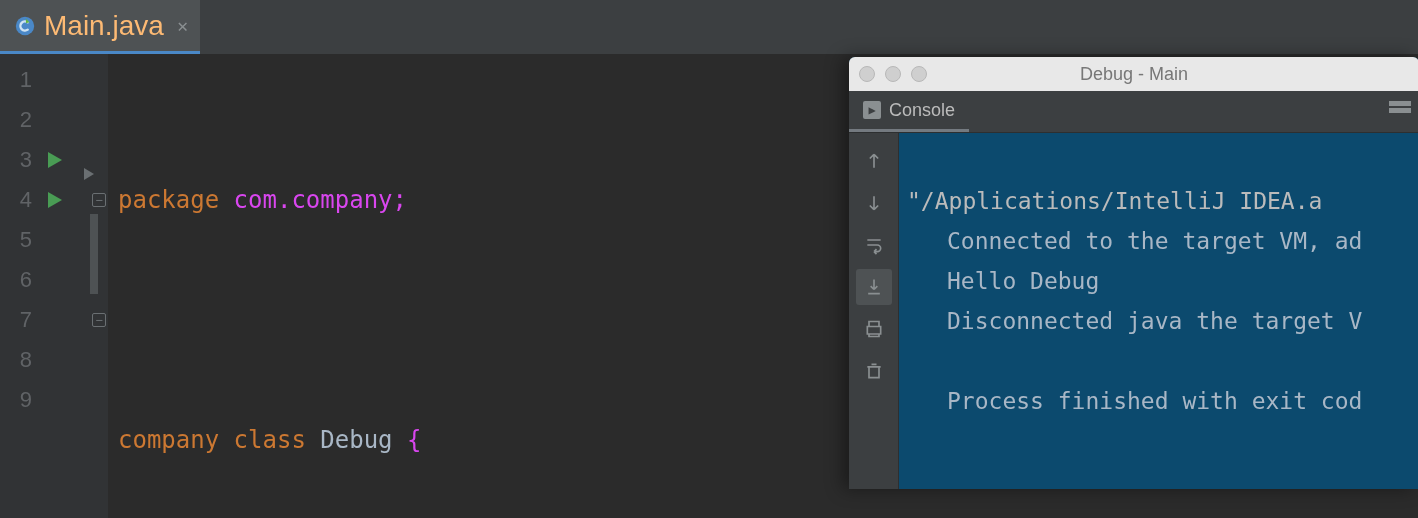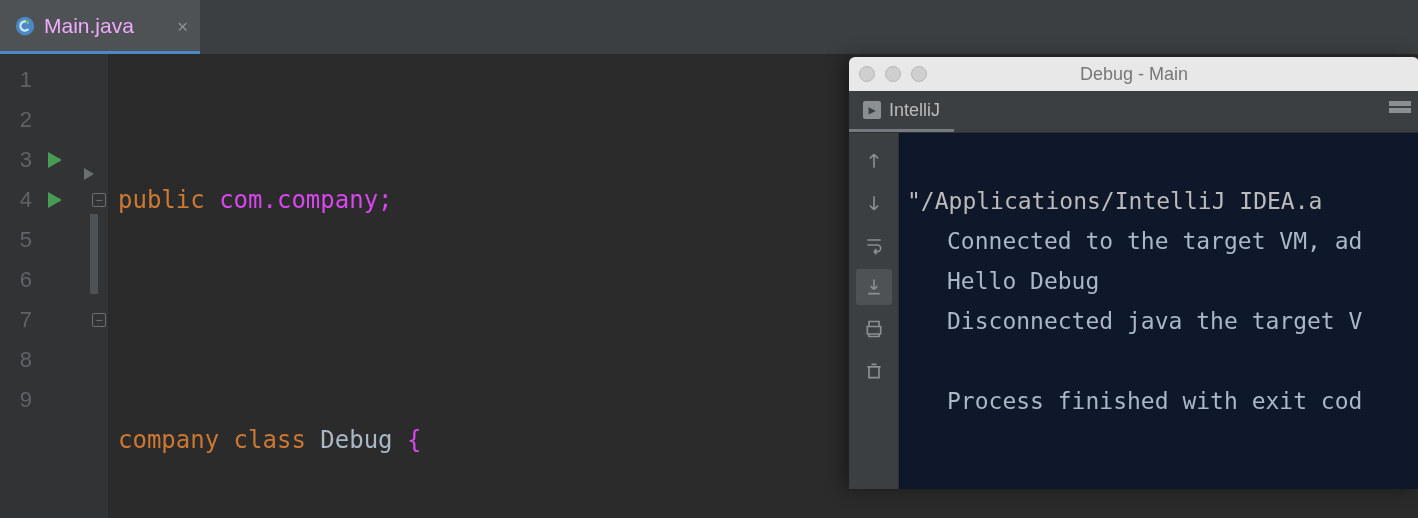--- a/index.html
+++ b/index.html
@@ -23,21 +23,21 @@
     display: flex;
     align-items: center;
     background: #4e5254;
     padding: 0 14px;
     gap: 8px;
     border-bottom: 3px solid #4a88c7;
     min-width: 200px;
     position: relative;
   }
   .editor-tab-icon { width: 22px; height: 22px; }
-  .editor-tab-label { color: #f0abfc; font-size: 21px; font-family: "Segoe UI", "Helvetica Neue", sans-serif; }
+  .editor-tab-label { color: #fdba74; font-size: 28px; font-family: "Segoe UI", "Helvetica Neue", sans-serif; }
   .editor-tab-close { color: #8a8f91; font-size: 18px; cursor: pointer; position: absolute; right: 12px; }
 
   .editor-body {
     display: flex;
     height: calc(100% - 54px);
   }
   .gutter {
     width: 108px;
     background: #313335;
     display: flex;
@@ -100,21 +100,21 @@
   .pn { color: #d946ef; }
   .caret-highlight { position: absolute; left: -18px; top: 160px; width: 8px; height: 80px; background: #4e5254; }
 
   
   .debug-window {
     position: absolute;
     left: 849px;
     top: 57px;
     width: 570px;
     height: 432px;
-    background: #0f172a;
+    background: #0c4a6e;
     border-radius: 6px 6px 0 0;
     box-shadow: -6px 0 18px rgba(0,0,0,.4);
     overflow: hidden;
     display: flex;
     flex-direction: column;
   }
   .debug-titlebar {
     height: 34px;
     background: #e8e8e8;
     display: flex;
@@ -235,21 +235,21 @@
     <div class="gutter-row">
         <span class="ln">8</span>
       </div>
     <div class="gutter-row">
         <span class="ln">9</span>
       </div>
   </div>
 
   <div class="code">
     <span class="caret-highlight"></span>
-    <div class="code-line"><span class="kw">public</span><span class="pn"> com.company;</span></div>
+    <div class="code-line"><span class="kw">package</span><span class="pn"> com.company;</span></div>
     <div class="code-line"></div>
     <div class="code-line"><span class="kw">company class </span><span class="cls">Debug</span><span class="pn"> {</span></div>
     
     
     
     
     
     
   </div>
 </div>
@@ -260,21 +260,21 @@
       <span class="tl"></span>
       <span class="tl"></span>
       <span class="tl"></span>
     </div>
     <span class="debug-title">Debug - Main</span>
   </div>
 
   <div class="debug-tabs">
     <div class="console-tab">
       <span class="console-icon">▶</span>
-      <span class="console-label">IntelliJ</span>
+      <span class="console-label">Console</span>
     </div>
     <div class="layout-icon">
       <div class="top">
           <span></span>
           <span></span>
         </div>
       <div></div>
     </div>
   </div>
 

